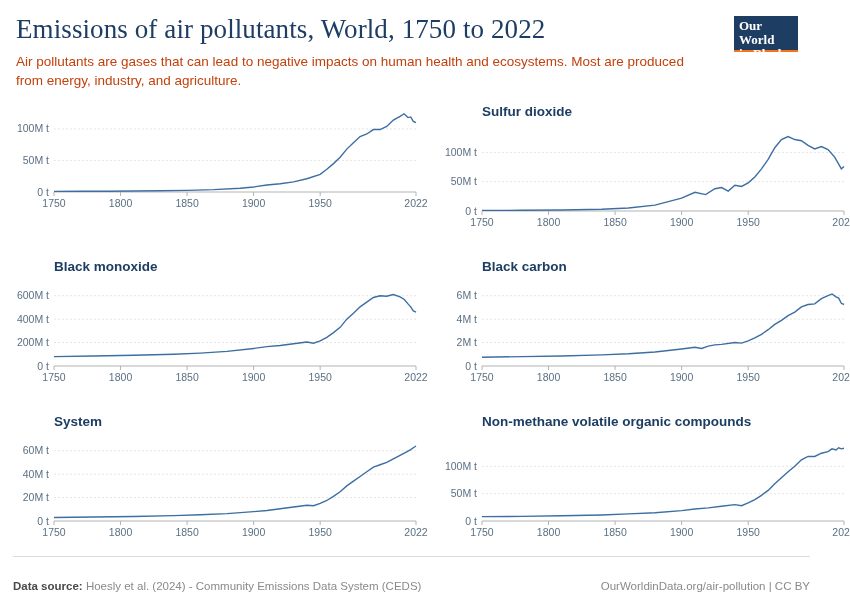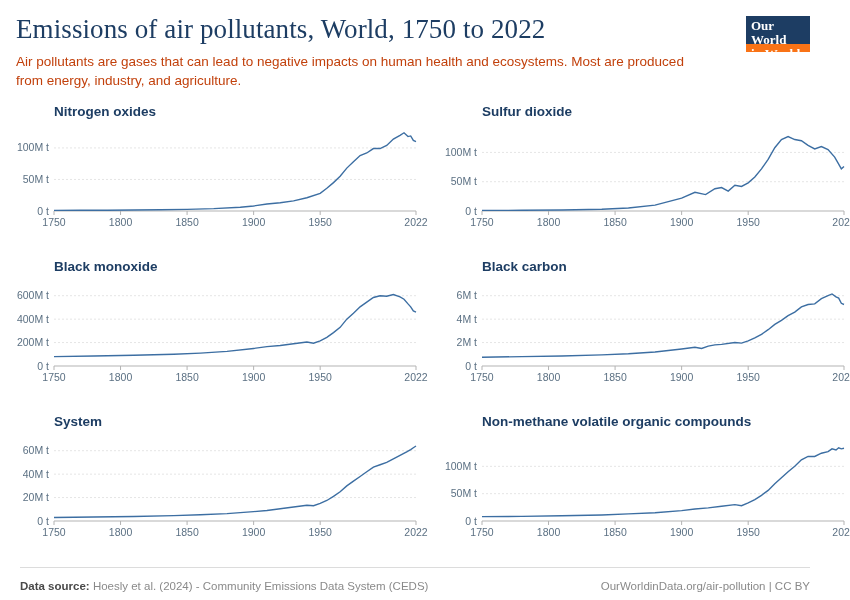--- a/index.html
+++ b/index.html
@@ -36,32 +36,32 @@
   .subtitle {
     font-size: 13.5px;
     color: #c2410c;
     line-height: 1.38;
     max-width: 680px;
     margin: 0;
   }
   .owid-logo {
     position: absolute;
     top: 2px;
-    right: 0;
+    right: 12px;
     width: 64px;
     height: 36px;
     background: #1d3d63;
     color: #ffffff;
     font-family: "Liberation Serif", serif;
     font-weight: bold;
     font-size: 13px;
     line-height: 14px;
     padding: 3px 5px 0 5px;
     box-sizing: border-box;
-    border-bottom: 8px solid #f97316;
+    border-bottom: 2px solid #f97316;
   }
   .grid {
     margin-top: 14px;
     display: grid;
     grid-template-columns: 1fr 1fr;
     grid-template-rows: repeat(3, 155px);
     column-gap: 18px;
     row-gap: 0px;
   }
   .panel {
@@ -106,25 +106,25 @@
     stroke: #b3b3b3;
     stroke-width: 1;
   }
   .series {
     fill: none;
     stroke: #3c6ea2;
     stroke-width: 1.4;
   }
   .footer {
     position: absolute;
-    left: 20px;
+    left: 13px;
     right: 16px;
     bottom: 8px;
     border-top: 1px solid #dcdcdc;
-    padding-top: 12px;
+    padding-top: 23px;
     display: flex;
     justify-content: space-between;
     font-size: 11.5px;
     color: #8a8a8a;
   }
   .footer .src-label {
     font-weight: bold;
     color: #4a4a4a;
   }
   .footer .src-text {
@@ -138,27 +138,26 @@
 </head>
 <body>
 
 <div class="page">
 
   <div class="header">
     <h1 class="title">Emissions of air pollutants, World, 1750 to 2022</h1>
     <p class="subtitle">Air pollutants are gases that can lead to negative impacts on human health and ecosystems. Most are produced from energy, industry, and agriculture.</p>
     <div class="owid-logo">
       <div>Our World</div>
-      <div>in World</div>
+      <div>in Black</div>
     </div>
   </div>
 
   <div class="grid">
     <div class="panel">
-      <div class="panel-title">Nitrogen oxides</div>
       <div class="plot">
           <svg width="372" height="110" viewBox="0 0 372 110">
             <line x1="0" y1="88" x2="362" y2="88" class="zeroline"></line>
             <text x="-5" y="91.5" class="ytick">0 t</text>
             <line x1="0" y1="56.46153846153846" x2="362" y2="56.46153846153846" class="gridline"></line>
             <text x="-5" y="59.96153846153846" class="ytick">50M t</text>
             <line x1="0" y1="24.92307692307692" x2="362" y2="24.92307692307692" class="gridline"></line>
             <text x="-5" y="28.42307692307692" class="ytick">100M t</text>
             <line x1="0" y1="88" x2="0" y2="92" class="axisline"></line>
             <text x="0" y="103" class="xtick">1750</text>

